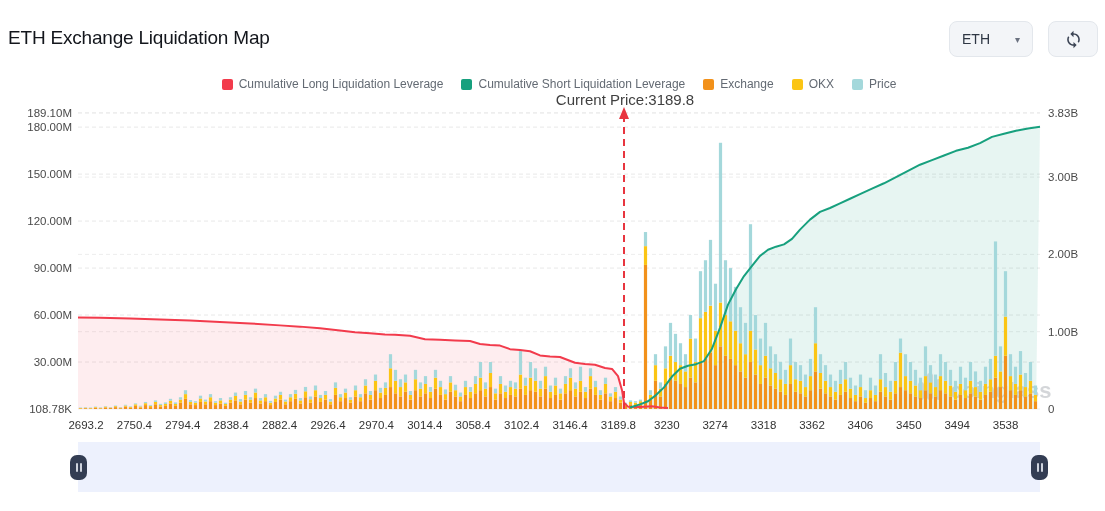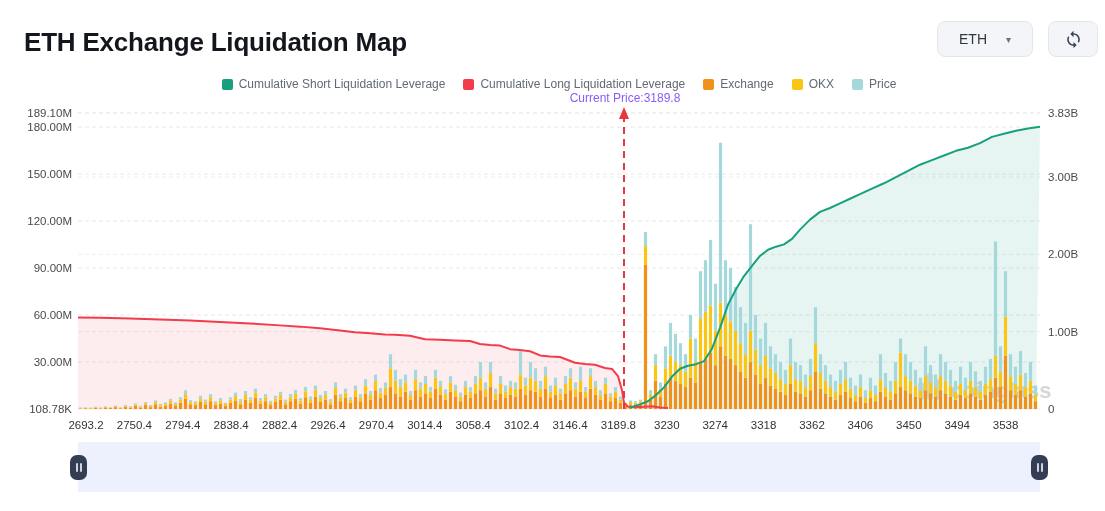--- a/index.html
+++ b/index.html
@@ -1,37 +1,37 @@
 <!DOCTYPE html>
 <html><head>
 <meta charset="utf-8">
 <style>
   html,body{margin:0;padding:0;background:#fff;}
   body{width:1105px;height:511px;position:relative;overflow:hidden;
        font-family:"Liberation Sans",sans-serif;-webkit-font-smoothing:antialiased;}
-  .page-title{position:absolute;left:24px;top:27px;font-size:26px;font-weight:700;
+  .page-title{position:absolute;left:8px;top:27px;font-size:19px;font-weight:400;
        color:#13161c;letter-spacing:-0.2px;}
   .controls{position:absolute;right:7px;top:21px;display:flex;gap:15px;align-items:center;}
   .ctl{height:36px;background:#f3f5f8;border:1px solid #e3e7ec;border-radius:8px;
        display:flex;align-items:center;box-sizing:border-box;color:#2f3744;font-size:14px;
        cursor:pointer;}
-  .ctl-symbol{width:96px;padding:0 21px;justify-content:space-between;}
+  .ctl-symbol{width:84px;padding:0 12px;justify-content:space-between;}
   .ctl-period{width:120px;padding:0 12px;justify-content:space-between;}
   .ctl-refresh{width:50px;justify-content:center;}
   .caret-down{font-size:10px;color:#6b7280;}
   .spinner{display:flex;flex-direction:column;gap:3px;align-items:center;}
   .chev{width:6px;height:6px;border-left:1.6px solid #6b7280;border-top:1.6px solid #6b7280;}
   .chev.up{transform:rotate(45deg) translateY(1px);}
   .chev.down{transform:rotate(225deg) translateY(1px);}
   .legend-row{position:absolute;left:78px;top:77px;width:962px;display:flex;
        justify-content:center;gap:18px;align-items:center;font-size:12px;color:#636a73;}
   .legend-item{display:flex;align-items:center;gap:6px;cursor:pointer;white-space:nowrap;}
   .legend-swatch{width:11px;height:11px;border-radius:2px;display:inline-block;}
   .current-price{position:absolute;left:625px;top:91px;transform:translateX(-50%);
-       font-size:12px;color:#8b5cf6;white-space:nowrap;}
+       font-size:15px;color:#404040;white-space:nowrap;}
   #chart-svg{position:absolute;left:0;top:0;}
   .slider-track{position:absolute;left:78px;top:442px;width:962px;height:50px;
        background:#edf1fd;cursor:pointer;}
   .slider-handle{position:absolute;top:455px;width:17px;height:25px;background:#333d53;
        border-radius:7px;display:flex;align-items:center;justify-content:center;gap:2px;
        cursor:ew-resize;z-index:3;}
   .slider-handle .bar{width:2px;height:9px;background:#cfd4de;border-radius:1px;}
   .handle-left{left:70px;}
   .handle-right{left:1031px;}
 </style>
@@ -681,26 +681,26 @@
   </div>
   <div class="ctl ctl-refresh">
     <svg width="19" height="19" viewBox="0 0 24 24">
       <path fill="#3b4454" d="M12 4V1L8 5l4 4V6c3.31 0 6 2.69 6 6 0 1.01-.25 1.97-.7 2.8l1.46 1.46C19.54 15.03 20 13.57 20 12c0-4.42-3.58-8-8-8zm0 14c-3.31 0-6-2.69-6-6 0-1.01.25-1.97.7-2.8L5.24 7.74C4.46 8.97 4 10.43 4 12c0 4.42 3.58 8 8 8v3l4-4-4-4v3z"></path>
     </svg>
   </div>
 </div>
 
 <div class="legend-row" id="legend-row">
     <span class="legend-item">
+      <span class="legend-swatch" style="background: rgb(242, 59, 76);"></span>
+      <span>Cumulative Long Liquidation Leverage</span>
+    </span>
+    <span class="legend-item">
       <span class="legend-swatch" style="background: rgb(23, 160, 126);"></span>
       <span>Cumulative Short Liquidation Leverage</span>
-    </span>
-    <span class="legend-item">
-      <span class="legend-swatch" style="background: rgb(242, 59, 76);"></span>
-      <span>Cumulative Long Liquidation Leverage</span>
     </span>
     <span class="legend-item">
       <span class="legend-swatch" style="background: rgb(242, 145, 26);"></span>
       <span>Exchange</span>
     </span>
     <span class="legend-item">
       <span class="legend-swatch" style="background: rgb(251, 197, 20);"></span>
       <span>OKX</span>
     </span>
     <span class="legend-item">

